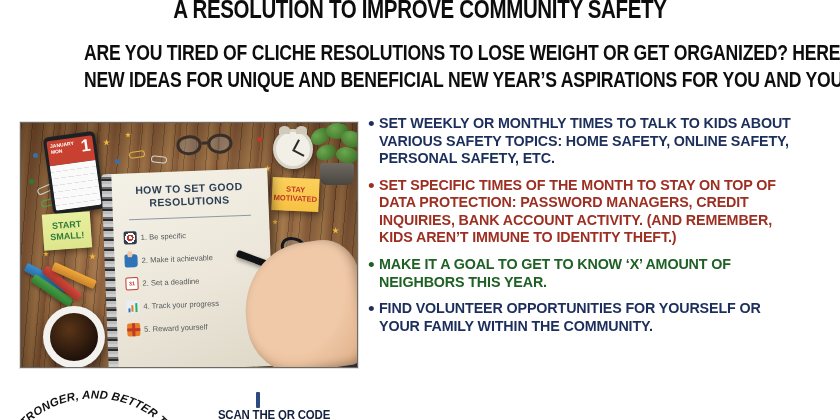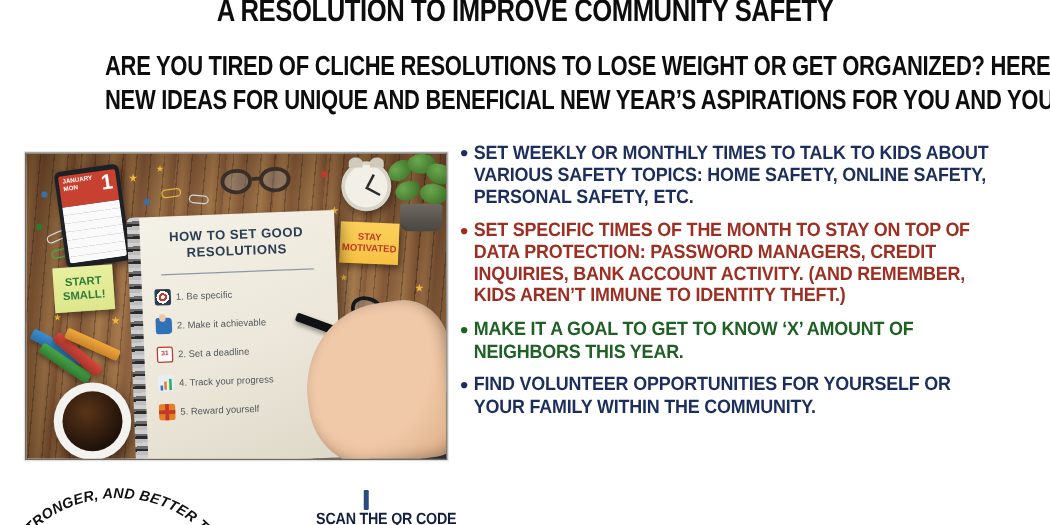--- a/index.html
+++ b/index.html
@@ -280,21 +280,21 @@
   .maroon{ color:#9d2f22; }
   .green{ color:#1f6125; }
 
   
   .logo-arc{
     position:absolute; left:14px; top:383px; width:160px; height:40px;
     overflow:hidden;
   }
   .logo-arc svg{ display:block; }
   .qr-block{
-    position:absolute; left:239px; top:392px; width:140px; height:28px;
+    position:absolute; left:204px; top:392px; width:140px; height:28px;
   }
   .qr-pointer{
     position:absolute; left:52px; top:0; width:4px; height:16px;
     background:#2b4a80; border-radius:1px;
   }
   .qr-label{
     position:absolute; left:0; top:15px; width:140px;
     text-align:center;
     font-size:13px; font-weight:bold; color:#14203f;
     letter-spacing:-0.2px;

